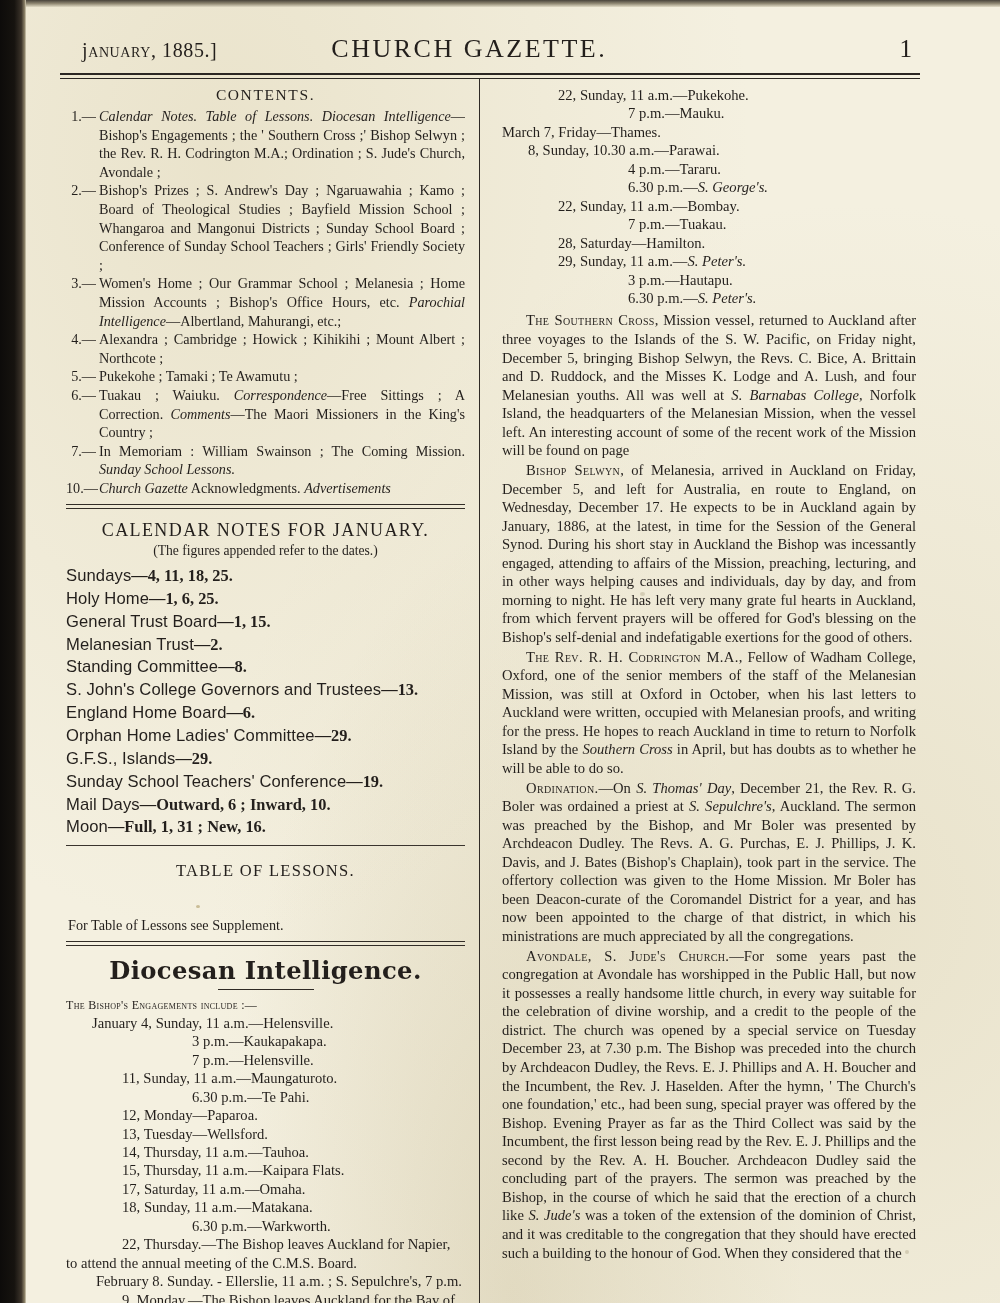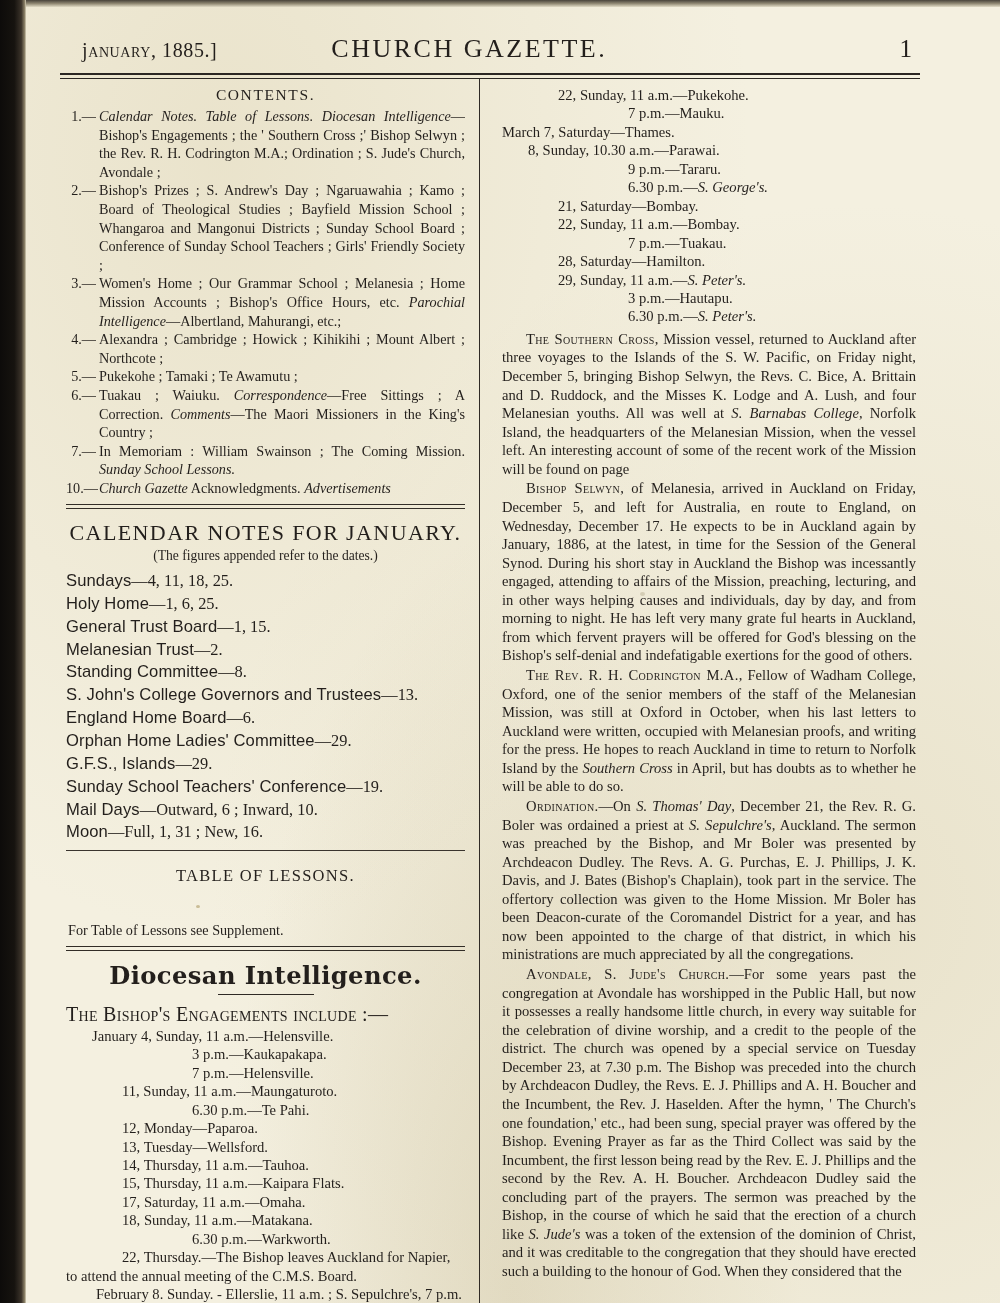--- a/index.html
+++ b/index.html
@@ -129,21 +129,21 @@
   }
   .toc-text {
     flex: 1;
     text-align: justify;
     text-justify: inter-word;
   }
   .toc-text i { font-style: italic; }
 
   .sec-title {
     text-align: center;
-    font-size: 22px;
+    font-size: 18px;
     letter-spacing: 1.4px;
     margin: 11px 0 2px;
   }
   .sec-sub {
     text-align: center;
     font-size: 13.6px;
     margin-bottom: 5px;
   }
 
   
@@ -153,20 +153,21 @@
     white-space: nowrap;
   }
   .cal-label {
     font-family: "Liberation Sans", "DejaVu Sans", sans-serif;
     font-size: 16.6px;
     letter-spacing: .1px;
   }
   .cal-val {
     font-family: "Liberation Serif", "DejaVu Serif", serif;
     font-size: 16.4px;
+    font-weight: bold;
   }
 
   .lessons-title {
     text-align: center;
     font-size: 16.5px;
     letter-spacing: 1.3px;
     margin: 15px 0 3px;
   }
   .lessons-note {
     font-size: 14.2px;
@@ -185,21 +186,21 @@
     font-style: normal;
     transform: scaleX(.97);
   }
   .fraktur-rule {
     width: 96px;
     margin: 0 auto 8px;
     border-top: 1.6px solid #2f2a25;
   }
 
   .engage-lead {
-    font-size: 20px;
+    font-size: 12px;
     margin-bottom: 1px;
   }
   .smallcaps {
     font-variant: small-caps;
     letter-spacing: .3px;
   }
 
   
   .eng {
     font-size: 14.6px;
@@ -358,25 +359,24 @@
             <div class="eng wrap2">February 8. Sunday. - Ellerslie, 11 a.m. ; S. Sepulchre's, 7 p.m.</div>
             <div class="eng wrap">9, Monday.—The Bishop leaves Auckland for the Bay of Islands.</div>
             <div class="eng ind2">11, Wednesday—Kaikohe, Opening of new church.</div>
           </div>
       </div>
 
       <div class="col col-right">
         <div class="eng-block" id="eng-right">
             <div class="eng ind2">22, Sunday, 11 a.m.—Pukekohe.</div>
             <div class="eng ind4">7 p.m.—Mauku.</div>
-            <div class="eng ind0">March 7, Saturday—Thames.</div>
+            <div class="eng ind0">March 7, Friday—Thames.</div>
             <div class="eng ind1">8, Sunday, 10.30 a.m.—Parawai.</div>
-            <div class="eng ind4">9 p.m.—Tararu.</div>
+            <div class="eng ind4">4 p.m.—Tararu.</div>
             <div class="eng ind4">6.30 p.m.—<i>S. George's.</i></div>
-            <div class="eng ind2">21, Saturday—Bombay.</div>
             <div class="eng ind2">22, Sunday, 11 a.m.—Bombay.</div>
             <div class="eng ind4">7 p.m.—Tuakau.</div>
             <div class="eng ind2">28, Saturday—Hamilton.</div>
             <div class="eng ind2">29, Sunday, 11 a.m.—<i>S. Peter's.</i></div>
             <div class="eng ind4">3 p.m.—Hautapu.</div>
             <div class="eng ind4">6.30 p.m.—<i>S. Peter's.</i></div>
           </div>
         <div id="articles">
             <p class="para"><span class="sc">The Southern Cross</span>, Mission vessel, returned to Auckland after three voyages to the Islands of the S. W. Pacific, on Friday night, December 5, bringing Bishop Selwyn, the Revs. C. Bice, A. Brittain and D. Ruddock, and the Misses K. Lodge and A. Lush, and four Melanesian youths.  All was well at <i>S. Barnabas College</i>, Norfolk Island, the headquarters of the Melanesian Mission, when the vessel left.  An interesting account of some of the recent work of the Mission will be found on page</p>
             <p class="para"><span class="sc">Bishop Selwyn</span>, of Melanesia, arrived in Auckland on Friday, December 5, and left for Australia, en route to England, on Wednesday, December 17.  He expects to be in Auckland again by January, 1886, at the latest, in time for the Session of the General Synod.  During his short stay in Auckland the Bishop was incessantly engaged, attending to affairs of the Mission, preaching, lecturing, and in other ways helping causes and individuals, day by day, and from morning to night.  He has left very many grate ful hearts in Auckland, from which fervent prayers will be offered for God's blessing on the Bishop's self-denial and indefatigable exertions for the good of others.</p>

